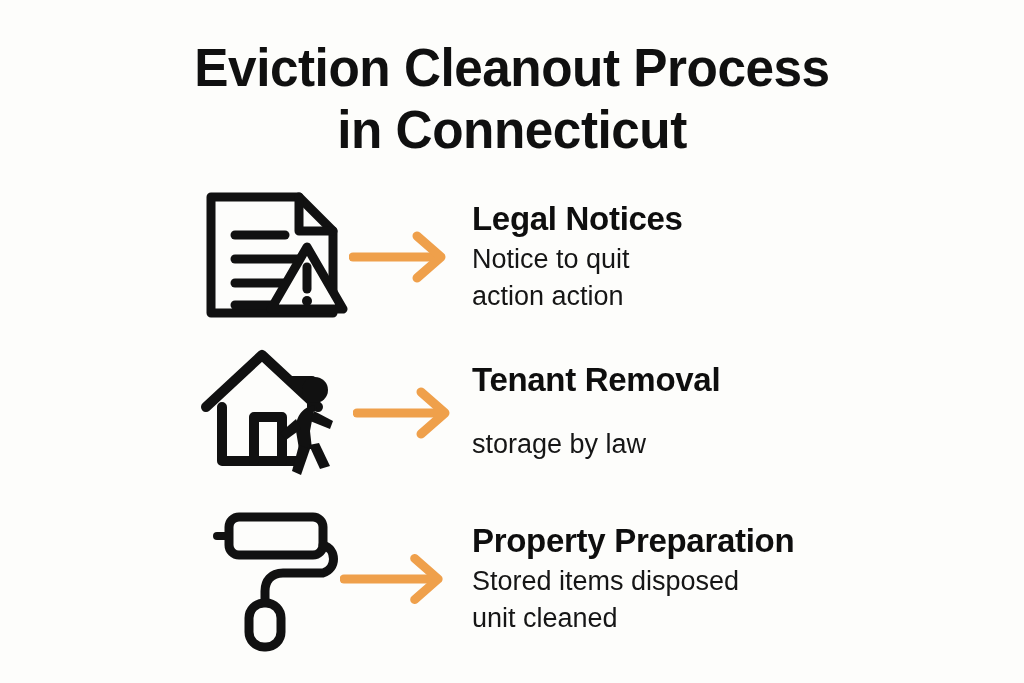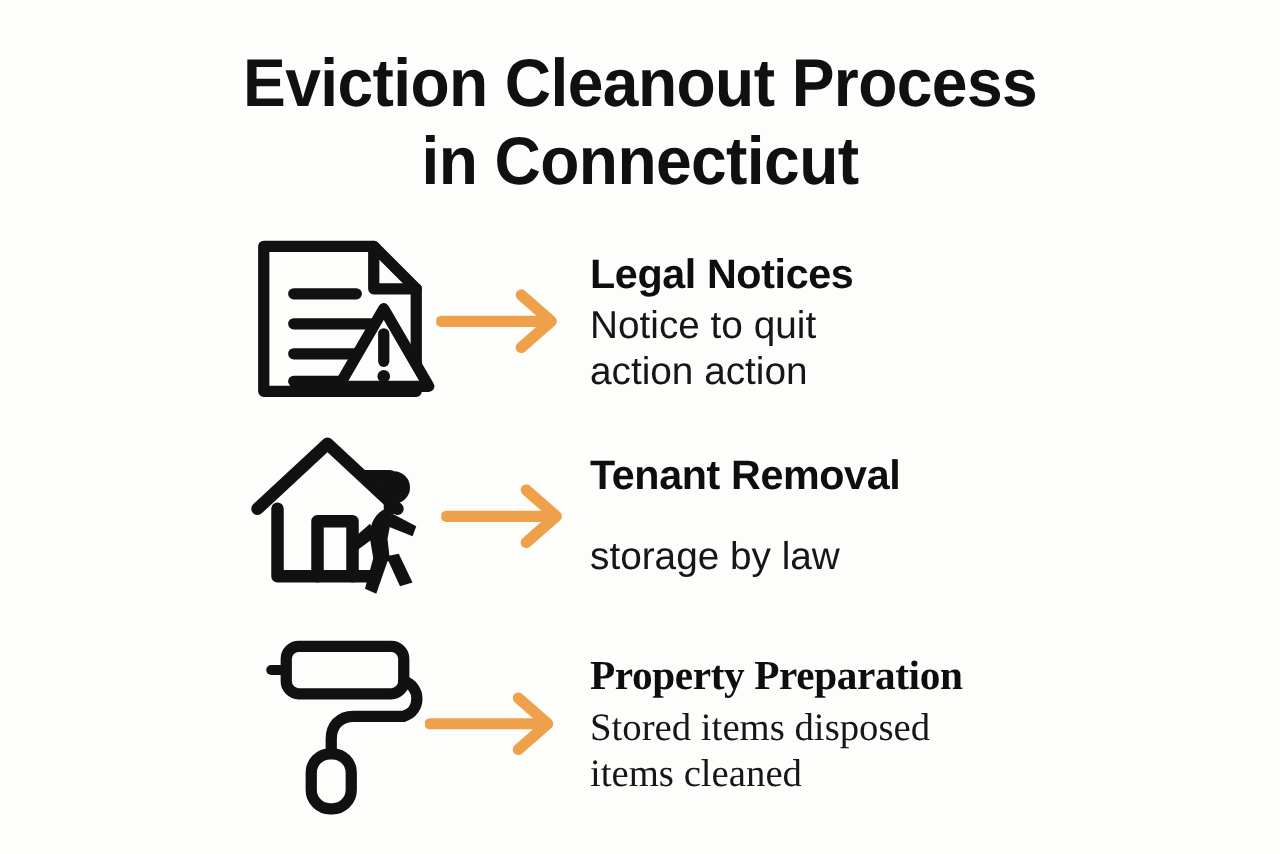--- a/index.html
+++ b/index.html
@@ -93,34 +93,34 @@
     font-size: 33px;
     line-height: 40px;
     font-weight: 700;
     letter-spacing: -0.3px;
     color: #0e0e0e;
     margin: 0 16px 2px 0;
     white-space: nowrap;
   }
   .step-desc-line {
     display: block;
-    font-size: 31px;
+    font-size: 27px;
     line-height: 37px;
     font-weight: 400;
     color: #161616;
     white-space: nowrap;
   }
 
   
   .row-1 .arrow-cell { transform: translate(-2px, 2px); }
   .row-2 .arrow-cell { transform: translate(2px, 0px); }
   .row-3 .arrow-cell { transform: translate(-8px, 8px); }
   .row-1 .text-cell  { transform: translateY(2px); }
   .row-2 .text-cell  { transform: translateY(-2px); gap: 24px; }
-  .row-3 .text-cell  { transform: translateY(8px); font-family: Liberation Serif, serif; }
+  .row-3 .text-cell  { transform: translateY(8px); }
   .row-3 .icon-cell  { transform: translateY(8px); }
 </style>
 </head>
 <body>
 
 <div class="infographic">
 
   <div class="title-block">
     <span class="title-line">Eviction Cleanout Process</span>
     <span class="title-line">in Connecticut</span>
@@ -215,18 +215,18 @@
       <div class="arrow-cell">
         <svg width="112" height="52" viewBox="0 0 112 52">
           <line x1="4" y1="26" x2="96" y2="26" stroke="#efa04b" stroke-width="9" stroke-linecap="round"></line>
           <polyline points="76,5 100,26 76,47" fill="none" stroke="#efa04b" stroke-width="9" stroke-linecap="round" stroke-linejoin="round"></polyline>
         </svg>
       </div>
 
       <div class="text-cell">
         <div class="step-heading">Property Preparation</div>
         <span class="step-desc-line">Stored items disposed</span>
-        <span class="step-desc-line">items cleaned</span>
+        <span class="step-desc-line">unit cleaned</span>
       </div>
     </div>
 
   </div>
 </div>
 
 </body></html>

